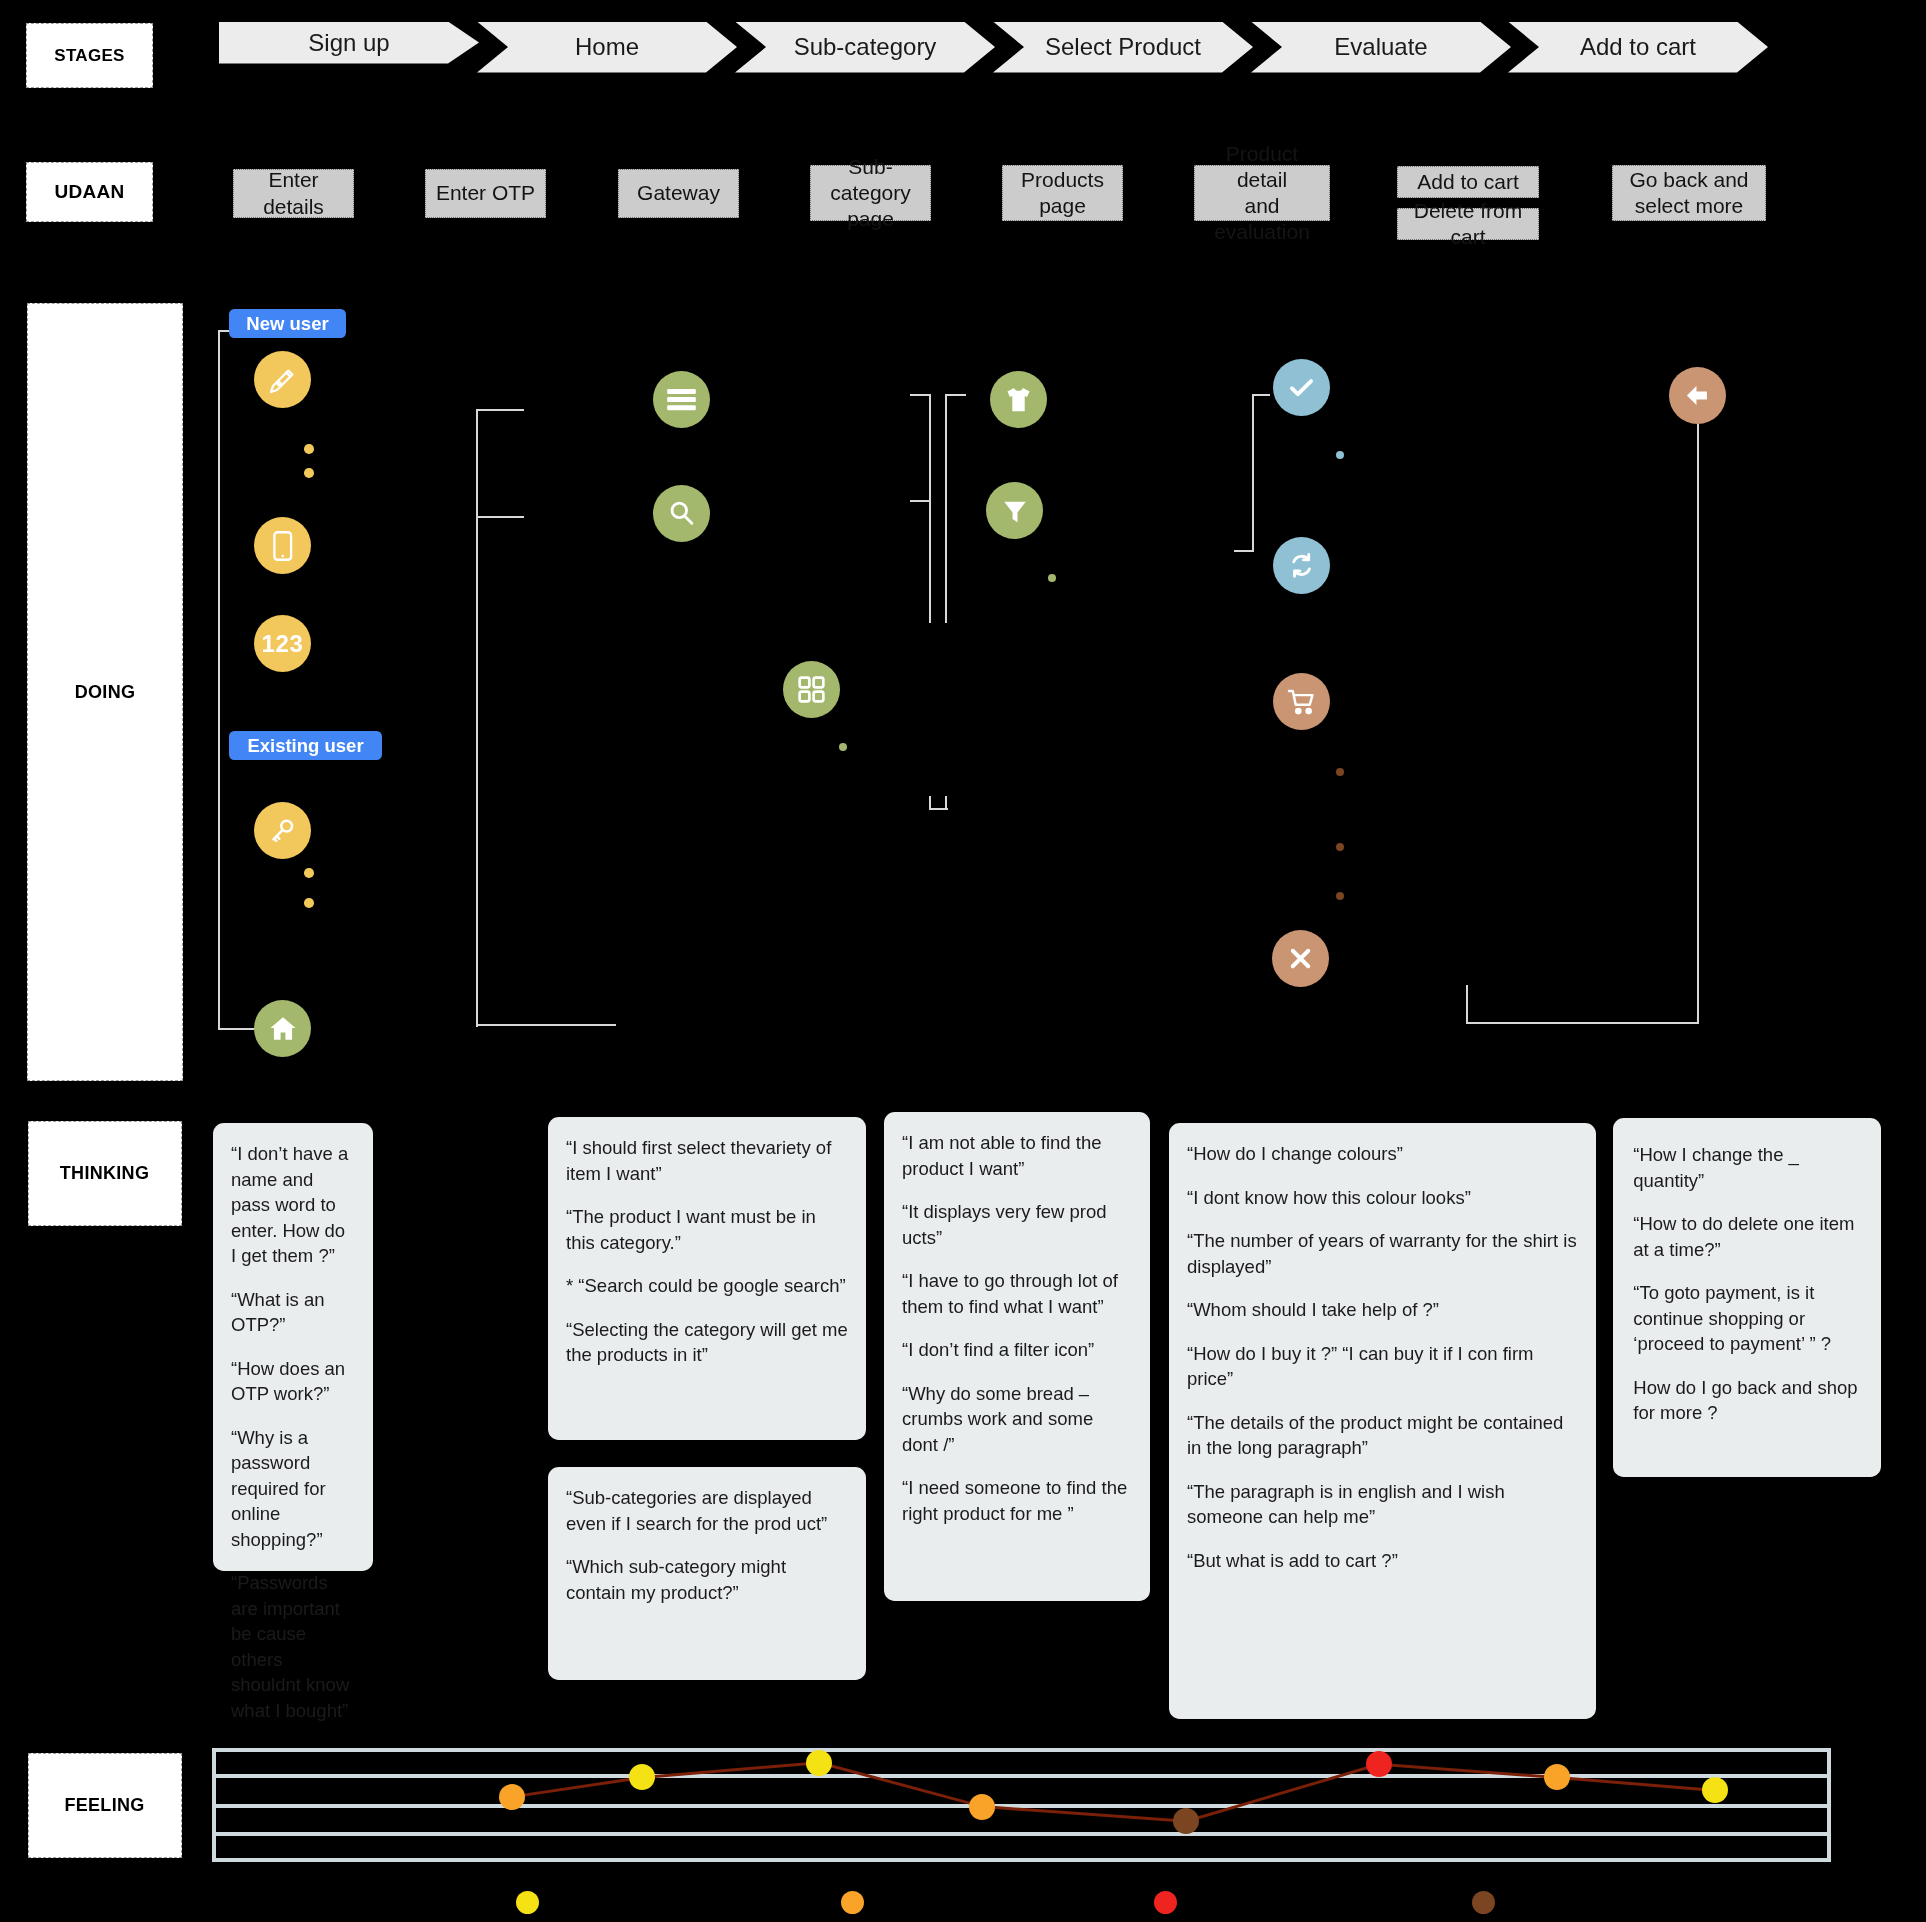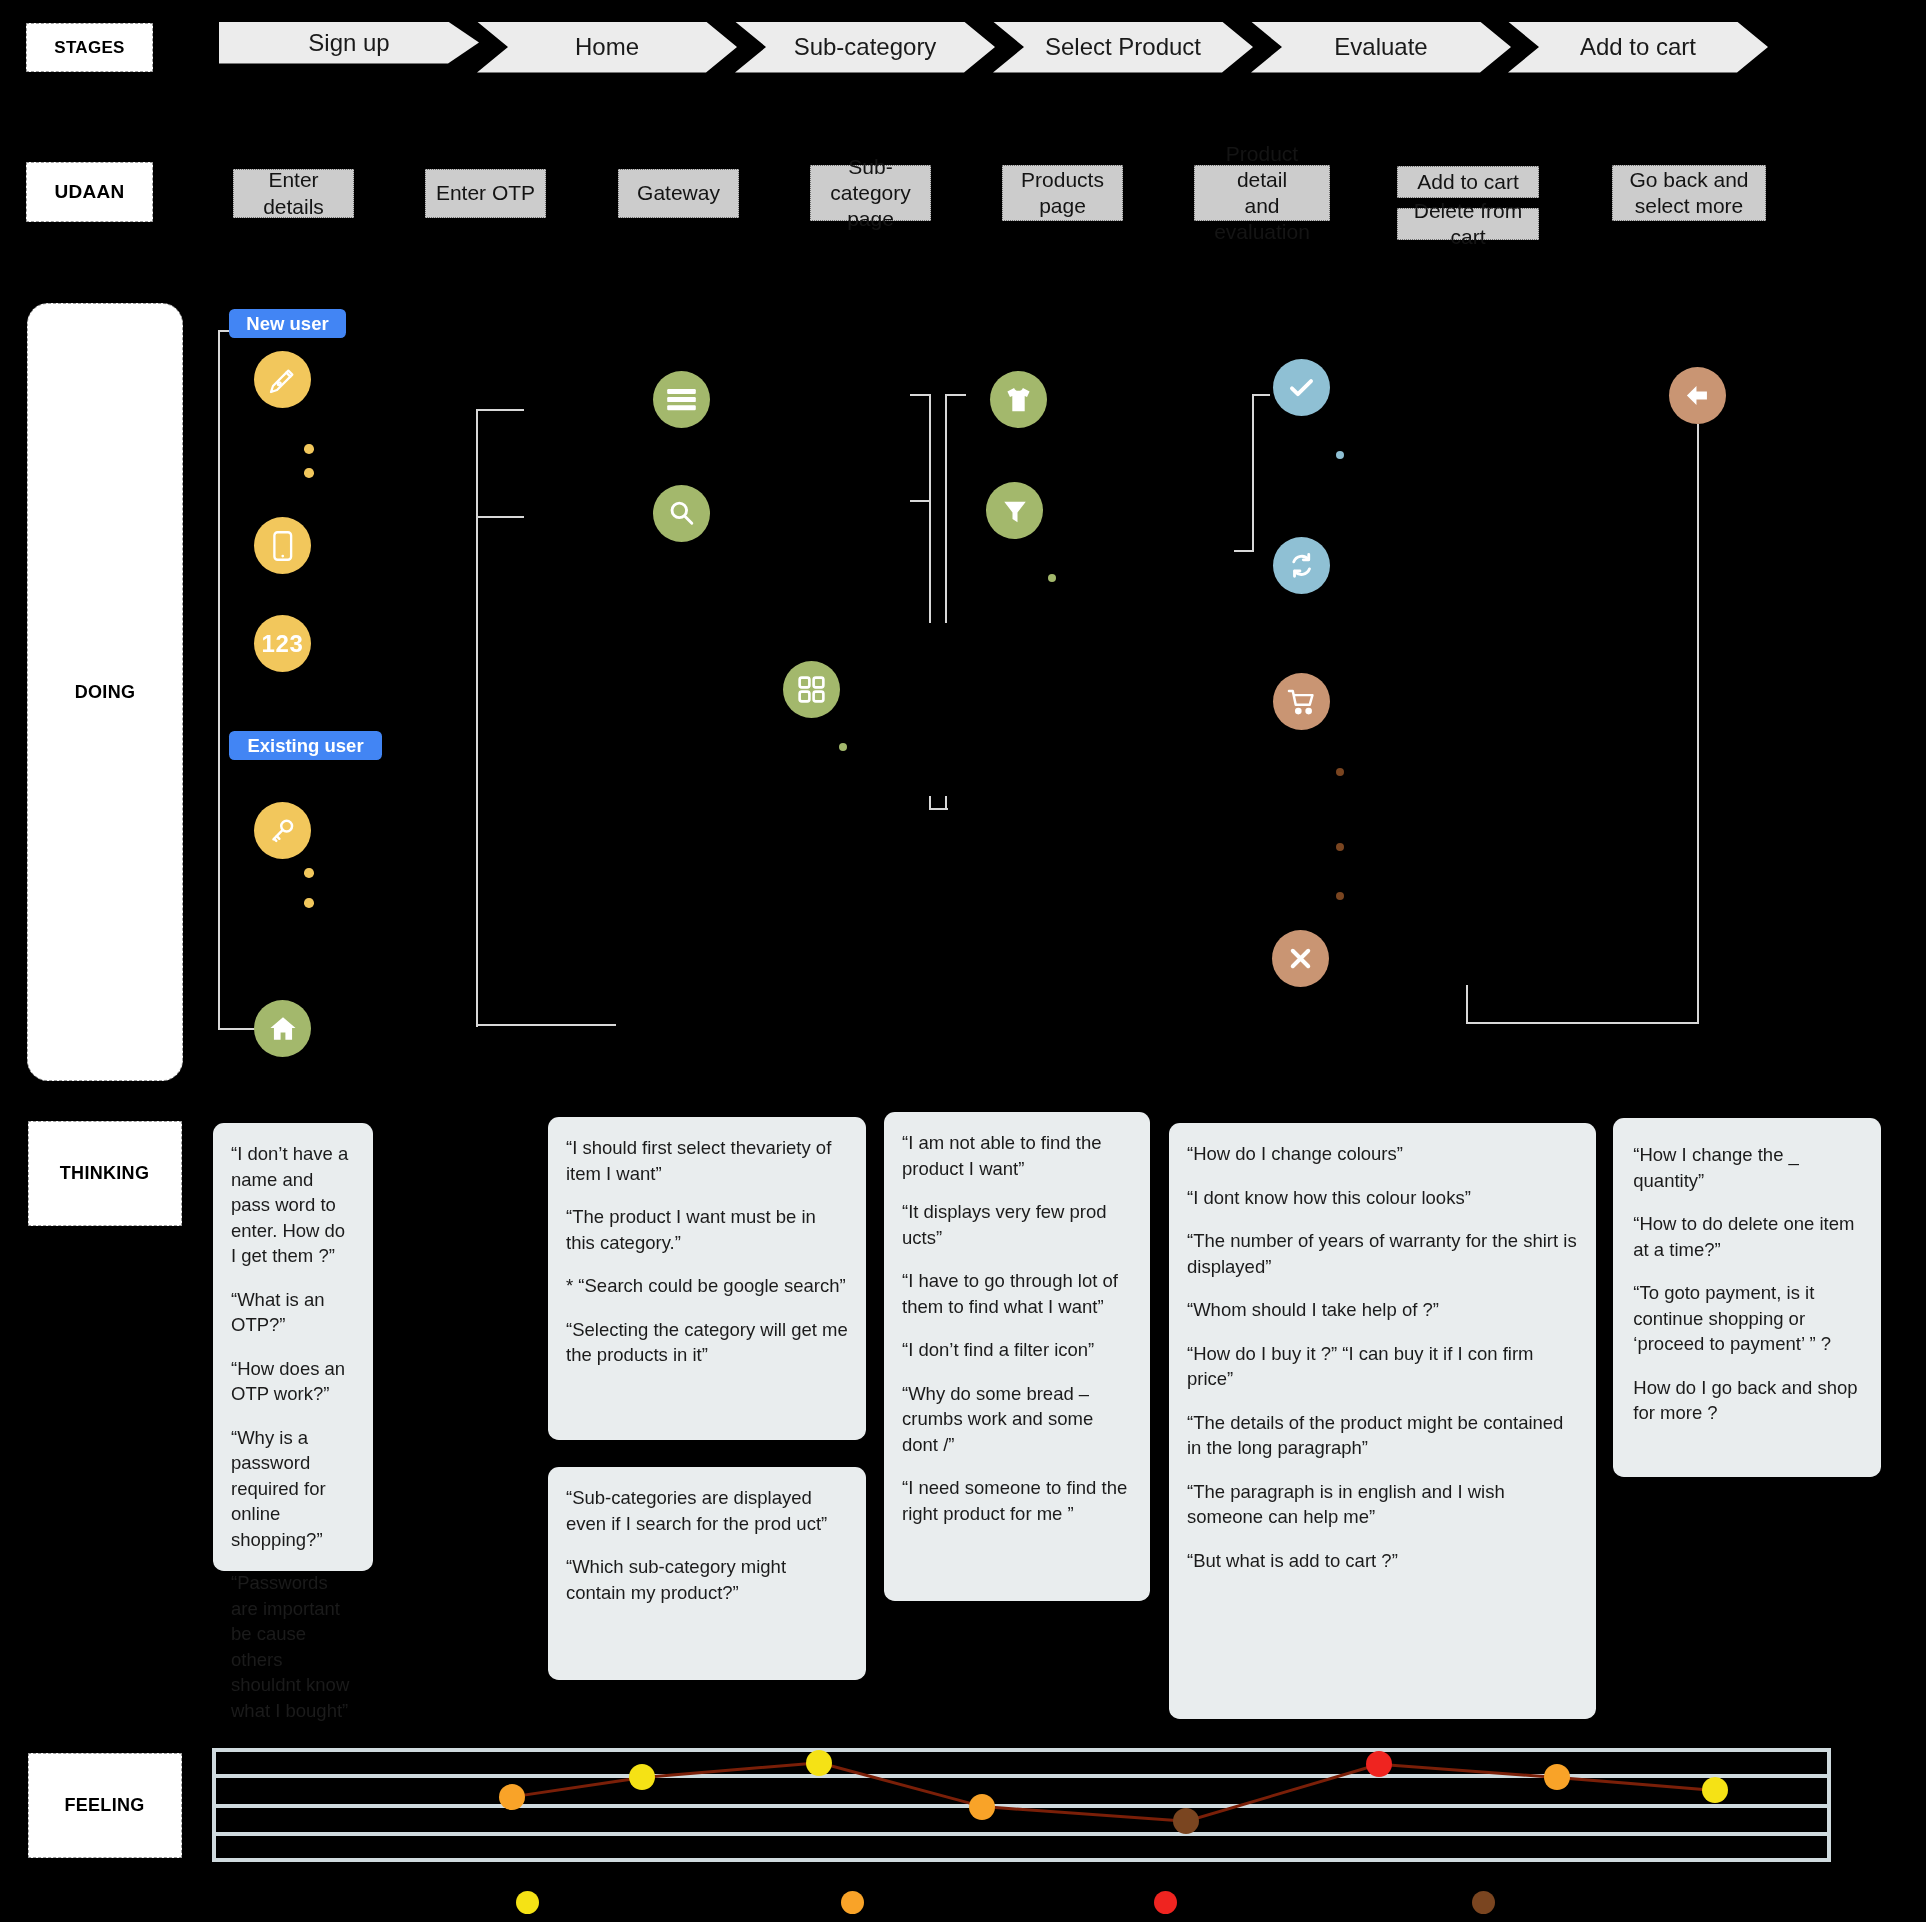--- a/index.html
+++ b/index.html
@@ -71,21 +71,21 @@
   
   .feelgrid{position:absolute;}
   .gridline{position:absolute;background:#cfdade;height:3.6px;left:0;right:0;}
   .gridbarv{position:absolute;background:#cfdade;width:3.6px;top:0;bottom:0;}
   .fdot{position:absolute;border-radius:50%;}
   svg.fline{position:absolute;left:0;top:0;overflow:visible;}
 </style>
 </head>
 <body>
 
-<div class="abs rowlabel" style="left:26px;top:23px;width:127px;height:49px;font-size:17px;align-items:center;">
+<div class="abs rowlabel" style="left:26px;top:23px;width:127px;height:65px;font-size:17px;align-items:center;">
   <span>STAGES</span>
 </div>
 
 <div class="abs chev first" style="left:219px;top:21.5px;width:260px;height:42px;">
   <span>Sign up</span>
 </div>
 <div class="abs chev notch" style="left:477px;top:21.5px;width:260px;height:51px;">
   <span>Home</span>
 </div>
 <div class="abs chev notch" style="left:735px;top:21.5px;width:260px;height:51px;">
@@ -130,21 +130,21 @@
   <span>Add to cart</span>
 </div>
 <div class="abs udbox" style="left:1397px;top:208px;width:142px;height:32px;">
   <span>Delete from cart</span>
 </div>
 <div class="abs udbox" style="left:1612px;top:165px;width:154px;height:56px;white-space:pre-line;">
   <span>Go back and
 select more</span>
 </div>
 
-<div class="abs rowlabel" style="left:27px;top:303px;width:156px;height:778px;font-size:18px;border-radius:21px;">
+<div class="abs rowlabel" style="left:27px;top:303px;width:156px;height:778px;font-size:18px;">
   <span>DOING</span>
 </div>
 
 <div class="abs line" style="left:218px;top:330px;width:1.8px;height:700px;"></div>
 <div class="abs line" style="left:218px;top:330px;width:23px;height:1.8px;"></div>
 <div class="abs line" style="left:218px;top:1028px;width:72px;height:1.8px;"></div>
 
 <div class="abs tag" style="left:229px;top:309px;width:117px;height:29px;">
   <span>New user</span>
 </div>

